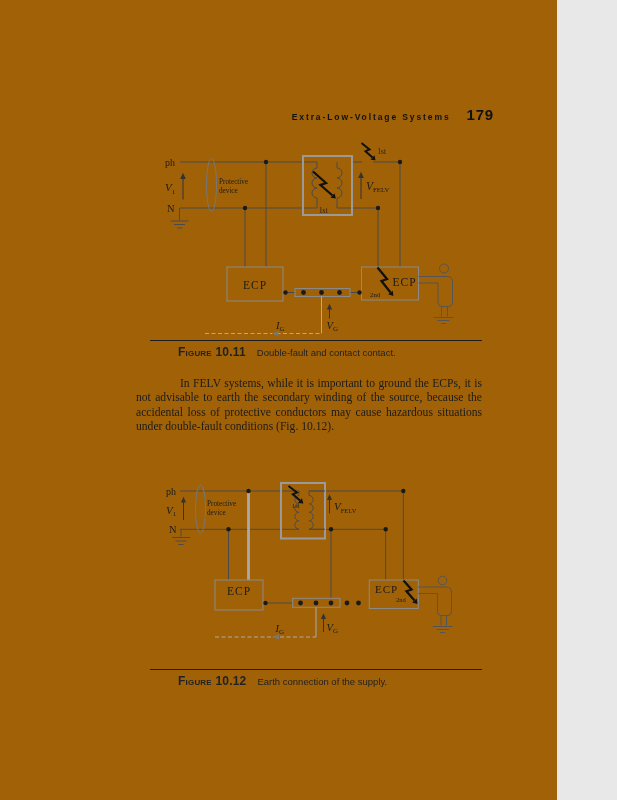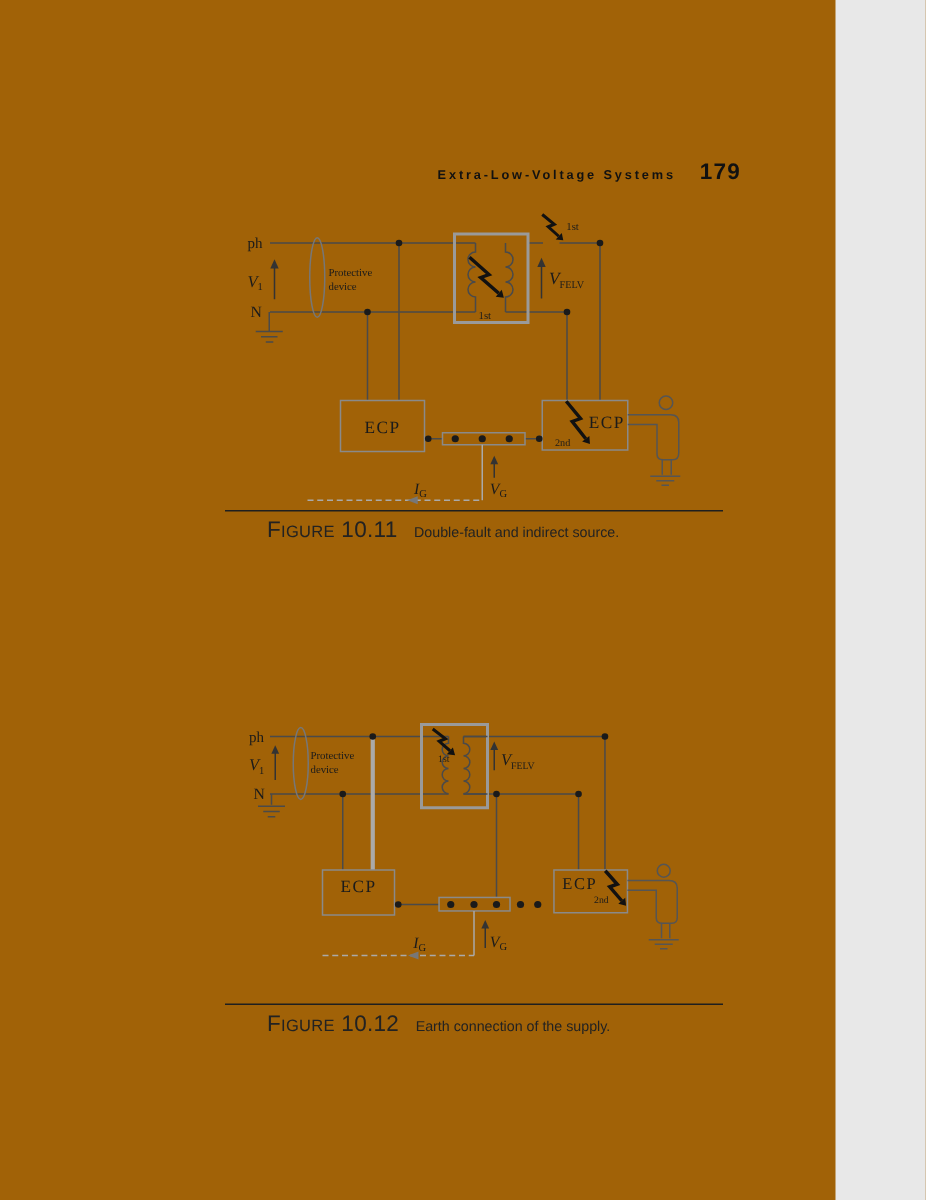--- a/index.html
+++ b/index.html
@@ -15,21 +15,21 @@
   #fig1{top:138px;}
   #fig2{top:478px;}
   svg text{font-family:"Liberation Serif", serif;fill:#1b1b1b;}
   .it{font-style:italic;}
   
   .caption{position:absolute;left:150px;width:332px;border-top:1.6px solid #1f1f1f;
         padding-top:4px;font-family:"Liberation Sans", sans-serif;font-size:9.5px;color:#222;
         white-space:nowrap;}
   #caption1{top:340px;}
   #caption2{top:669px;}
-  .cap-label{font-weight:normal;font-variant:small-caps;font-size:15px;letter-spacing:0.2px;margin-right:11px;padding-left:28px;}
+  .cap-label{font-weight:bold;font-variant:small-caps;font-size:12px;letter-spacing:0.2px;margin-right:11px;padding-left:28px;}
   
   .body-text{position:absolute;left:136px;top:377px;width:346px;
         font-size:11.6px;line-height:14.4px;text-align:justify;color:#1b1b1b;}
   .body-text p{margin:0;text-indent:44px;}
   .body-text sub{font-size:7.5px;line-height:0;}
 </style>
 </head>
 <body>
 
 <div class="page">
@@ -118,24 +118,25 @@
     <text x="377.5" y="153.5" font-size="7.2">1st</text>
     <text x="366" y="189.5" font-size="11.5"><tspan class="it">V</tspan><tspan font-size="6.8" dy="2.5">FELV</tspan></text>
     <text x="255" y="288.5" font-size="11.5" letter-spacing="1" text-anchor="middle">ECP</text>
     <text x="404.5" y="285.5" font-size="11.5" letter-spacing="1" text-anchor="middle">ECP</text>
     <text x="370" y="297" font-size="6.8">2nd</text>
     <text x="276" y="329" font-size="10.5"><tspan class="it">I</tspan><tspan font-size="7" dy="2">G</tspan></text>
     <text x="326.5" y="329" font-size="10.5"><tspan class="it">V</tspan><tspan font-size="7" dy="2">G</tspan></text>
   </svg>
 
   <div id="caption1" class="caption">
-    <span class="cap-label">Figure 10.11</span><span>Double-fault and indirect source.</span>
+    <span class="cap-label">Figure 10.11</span><span>Double-fault and contact contact.</span>
   </div>
 
   <div class="body-text">
+    <p>In FELV systems, while it is important to ground the ECPs, it is not advisable to earth the secondary winding of the source, because the accidental loss of protective conductors may cause hazardous situations under double-fault conditions (Fig. 10.12).</p>
   </div>
 
   <svg id="fig2" class="fig-svg" width="340" height="170" viewBox="140 478 340 170">
     <g stroke="#4a4a4a" stroke-width="1" fill="none">
       <path d="M180 491 H299"></path>
       <path d="M180 529.3 H299"></path>
       <path d="M228.5 529.3 V580"></path>
       <path d="M309 491 H403.3"></path>
       <path d="M309 529.3 H385.7"></path>
       <path d="M403.3 491 V580"></path>

